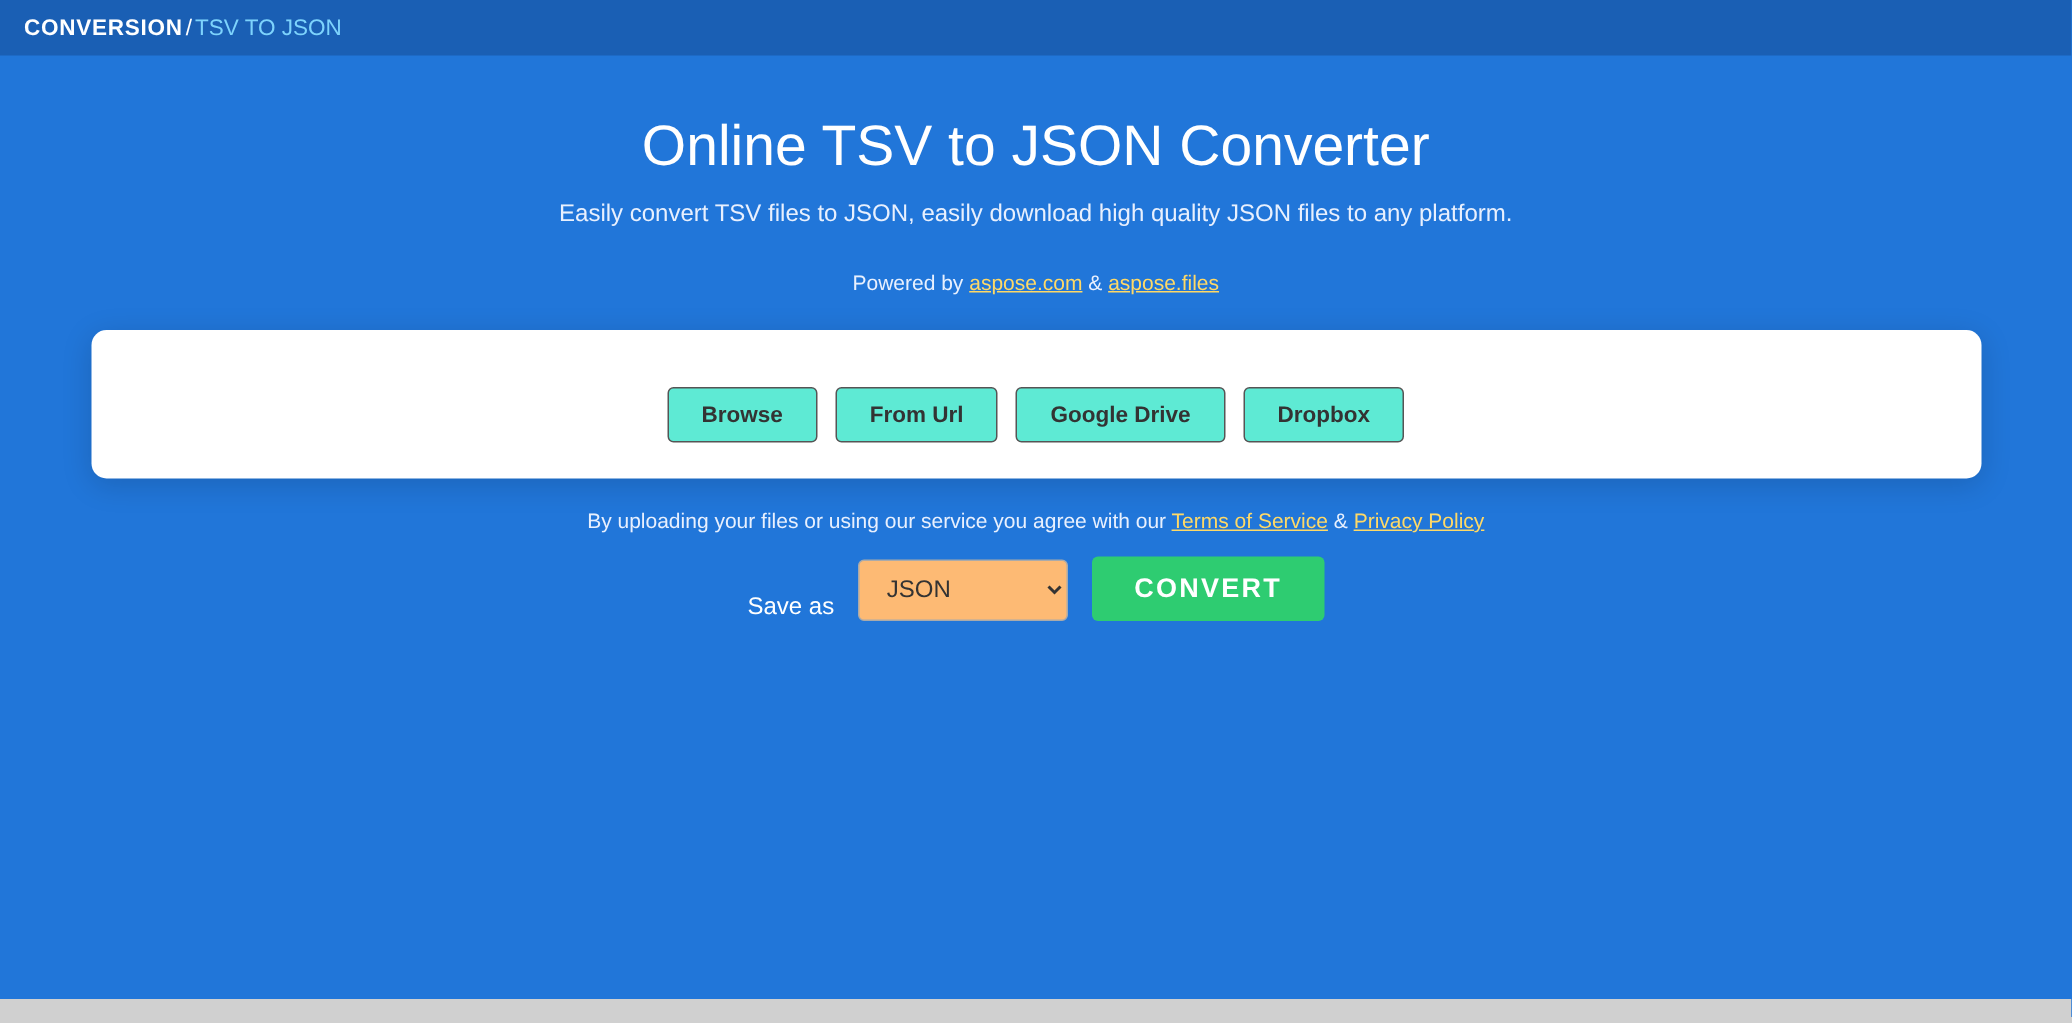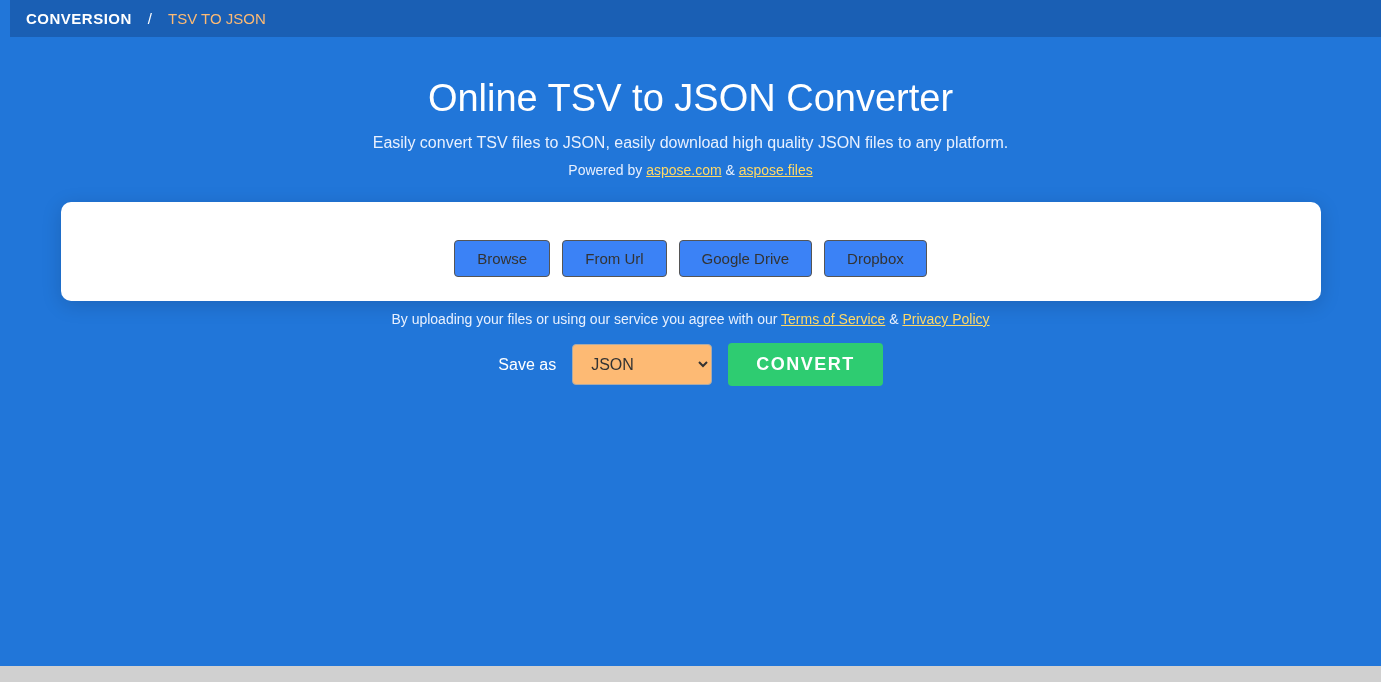--- a/index.html
+++ b/index.html
@@ -10,36 +10,35 @@
       display: flex;
       flex-direction: column;
     }
 
     
     .top-bar {
       background: #1a5fb4;
       padding: 10px 16px;
       display: flex;
       align-items: center;
-      gap: 16px;
-      margin-left: 10px;
+      gap: 2px;
     }
     .breadcrumb-conversion {
       color: #ffffff;
       font-size: 15px;
       font-weight: 600;
       letter-spacing: 0.5px;
       text-transform: uppercase;
     }
     .breadcrumb-sep {
       color: #ffffff;
       font-size: 15px;
     }
     .breadcrumb-current {
-      color: #fdba74;
+      color: #7dd3fc;
       font-size: 15px;
       font-weight: 400;
     }
 
     
     .main-content {
       flex: 1;
       display: flex;
       flex-direction: column;
       align-items: center;
@@ -50,21 +49,21 @@
       color: #ffffff;
       font-size: 38px;
       font-weight: 400;
       margin-bottom: 14px;
       text-align: left;
     }
 
     .page-subtitle {
       color: #e8f0fe;
       font-size: 16px;
-      margin-bottom: 10px;
+      margin-bottom: 28px;
       text-align: center;
     }
 
     .powered-by {
       color: #e8f0fe;
       font-size: 14px;
       margin-bottom: 24px;
       text-align: center;
     }
 
@@ -100,48 +99,48 @@
     }
 
     .button-row {
       display: flex;
       justify-content: center;
       gap: 12px;
       margin-top: 18px;
     }
 
     .btn-outline {
-      background: #3b82f6;
+      background: #5eead4;
       border: 1.5px solid #555;
       border-radius: 4px;
       padding: 9px 22px;
       font-size: 15px;
-      font-weight: 400;
+      font-weight: 700;
       color: #333;
       cursor: pointer;
       transition: background 0.15s;
     }
 
     
     .terms-row {
       text-align: left;
-      margin-top: 10px;
+      margin-top: 20px;
       color: #e8f0fe;
       font-size: 14px;
     }
 
     .terms-row a {
       color: #ffd966;
       text-decoration: underline;
     }
 
     
     .convert-row {
       display: flex;
-      align-items: center;
+      align-items: flex-end;
       justify-content: center;
       gap: 16px;
       margin-top: 16px;
     }
 
     .save-as-label {
       color: #ffffff;
       font-size: 16px;
       font-weight: 400;
     }

